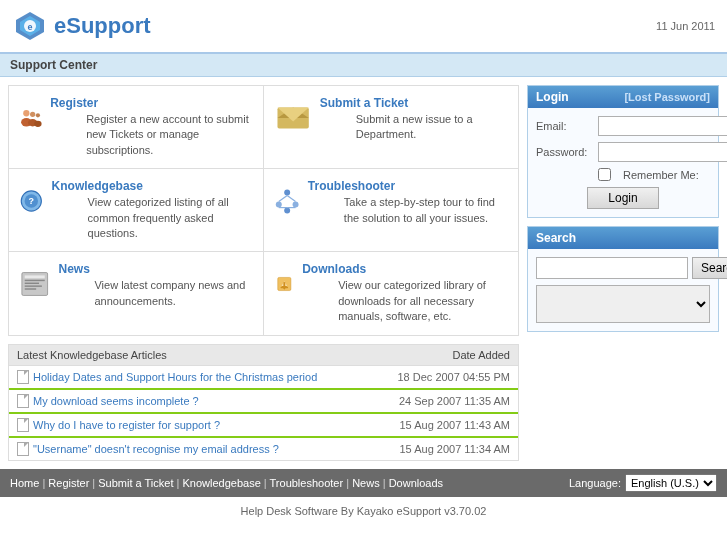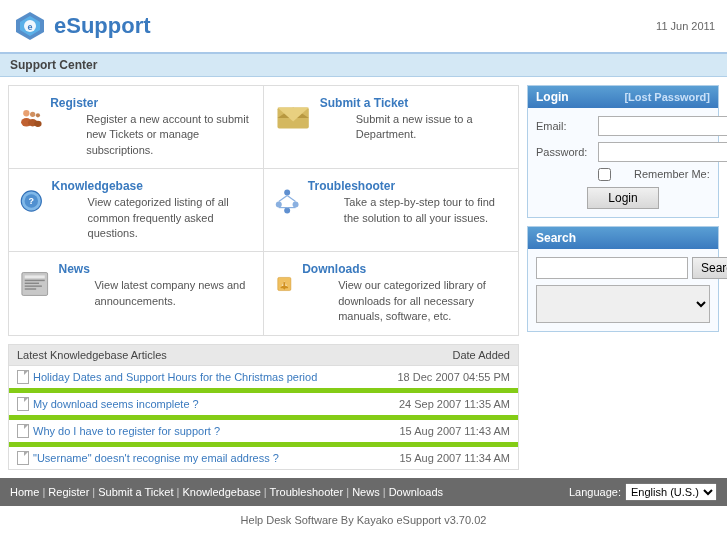--- a/index.html
+++ b/index.html
@@ -24,40 +24,40 @@
     .feature-grid { display: grid; grid-template-columns: 1fr 1fr; gap: 0; border: 1px solid #ddd; }
     .feature-cell { display: flex; align-items: flex-start; gap: 8px; padding: 10px; border-right: 1px solid #ddd; border-bottom: 1px solid #ddd; }
     .feature-cell:nth-child(even) { border-right: none; }
     .feature-cell:nth-last-child(-n+2) { border-bottom: none; }
     .feature-title { color: #3a7abf; font-weight: bold; font-size: 12px; cursor: pointer; text-decoration: none; }
     .feature-desc { font-size: 11px; color: #555; margin-top: 2px; line-height: 1.4; margin-left: 36px; }
 
     
     #kb-section { margin-top: 8px; border: 1px solid #ddd; }
     #kb-header { background: #e8e8e8; display: flex; justify-content: space-between; padding: 4px 8px; font-size: 11px; font-weight: normal; color: #444; border-bottom: 1px solid #ddd; }
-    .kb-row { display: flex; justify-content: space-between; padding: 4px 8px; border-bottom: 5px solid #84cc16; font-size: 11px; align-items: center; }
+    .kb-row { display: flex; justify-content: space-between; padding: 4px 8px; border-bottom: 2px solid #84cc16; font-size: 11px; align-items: center; }
     .kb-row:last-child { border-bottom: none; }
     .kb-link { color: #3a7abf; text-decoration: none; display: flex; align-items: center; gap: 4px; }
     .kb-date { color: #666; white-space: nowrap; font-size: 11px; }
     .doc-icon { width: 12px; height: 14px; background: #fff; border: 1px solid #aaa; display: inline-block; position: relative; flex-shrink: 0; }
     .doc-icon::before { content: ''; position: absolute; top: 0; right: 0; border-left: 4px solid #aaa; border-bottom: 4px solid #fff; }
 
     
     #sidebar { width: 200px; flex-shrink: 0; padding: 8px 8px 8px 0; }
 
     
     .sidebar-box { border: 1px solid #b0cfe8; margin-bottom: 8px; }
     .sidebar-box-header { background: linear-gradient(to bottom, #5a9fd4, #3a7abf); color: #fff; font-weight: bold; font-size: 12px; padding: 4px 8px; display: flex; justify-content: space-between; align-items: center; }
     .sidebar-box-header a { color: #c8e0f8; font-size: 11px; text-decoration: none; }
     .sidebar-box-content { padding: 8px; background: #f8fbff; }
     .form-row { display: flex; align-items: center; margin-bottom: 6px; gap: 4px; }
     .form-label { font-size: 11px; color: #555; width: 58px; flex-shrink: 0; }
     .form-input { border: 1px solid #b0b0b0; padding: 2px 4px; font-size: 11px; flex: 1; height: 20px; }
     .form-input-icon { display: flex; align-items: center; gap: 2px; flex: 1; }
-    .remember-row { display: flex; align-items: flex-start; margin-bottom: 6px; gap: 19px; padding-left: 62px; }
+    .remember-row { display: flex; align-items: center; margin-bottom: 6px; gap: 8px; padding-left: 62px; }
     .remember-label { font-size: 11px; color: #555; }
     .login-btn { display: block; margin: 0 auto; background: linear-gradient(to bottom, #f0f0f0, #d8d8d8); border: 1px solid #aaa; padding: 3px 20px; font-size: 12px; cursor: pointer; }
 
     
     .search-row { display: flex; gap: 4px; margin-bottom: 6px; }
     .search-input { border: 1px solid #b0b0b0; padding: 2px 4px; font-size: 11px; flex: 1; height: 22px; }
     .search-btn { background: linear-gradient(to bottom, #f0f0f0, #d8d8d8); border: 1px solid #aaa; padding: 3px 8px; font-size: 12px; cursor: pointer; }
     .search-select { width: 100%; border: 1px solid #b0b0b0; font-size: 11px; padding: 18px; height: 22px; }
 
     

